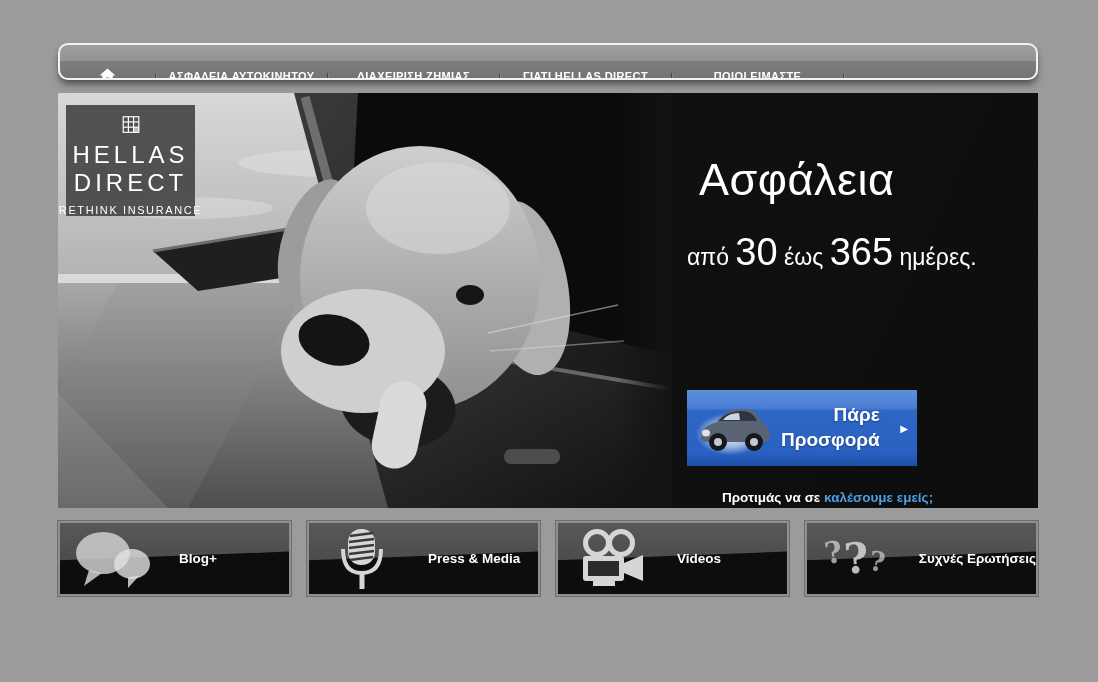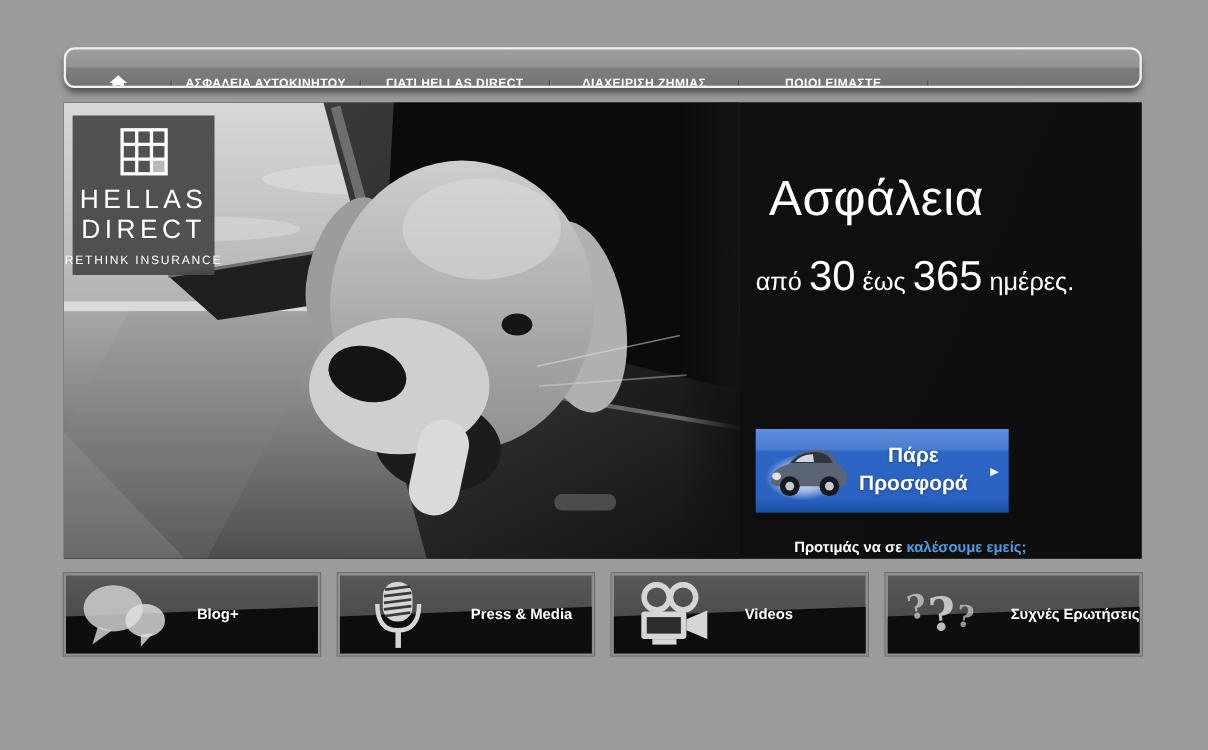--- a/index.html
+++ b/index.html
@@ -31,21 +31,21 @@
   
   .hero {
     position:absolute; left:58px; top:93px; width:980px; height:415px;
     background:linear-gradient(115deg,#1a1a1a 0%,#101010 55%,#0d0d0d 100%);
     overflow:hidden;
   }
   .photo { position:absolute; left:0; top:0; width:614px; height:415px; }
   .photo svg { display:block; }
 
   .logo-box {
-    position:absolute; left:8px; top:12px; width:129px; height:145px;
+    position:absolute; left:8px; top:12px; width:129px; height:111px;
     background:rgba(74,74,74,.95);
     display:flex; flex-direction:column; align-items:center;
     cursor:pointer;
   }
   .logo-grid { margin-top:11px; }
   .logo-word {
     color:#fff; font-size:24px; font-weight:300; letter-spacing:4px;
     line-height:1.06; text-align:center; margin-top:2px;
   }
   .logo-word:first-of-type { margin-top:9px; }
@@ -67,21 +67,21 @@
     position:absolute; left:0; top:297px; width:230px; height:76px;
     background:linear-gradient(to bottom,#5e8fdc 0%,#4a7dd2 24%,#2e66c5 27%,#2a62c2 82%,#1c4fa4 100%);
     display:flex; align-items:center; cursor:pointer; border:none; padding:0;
   }
   .cta-car {
     width:94px; height:100%; flex:0 0 auto; position:relative;
     background:radial-gradient(ellipse 46px 28px at 46% 58%,rgba(255,255,255,.95) 0%,rgba(255,255,255,.55) 45%,rgba(255,255,255,0) 75%);
     display:flex; align-items:center; justify-content:center;
   }
   .cta-label {
-    font-size:19px; font-weight:bold; color:#fff; line-height:1.3; text-align:center;
+    font-size:19px; font-weight:bold; color:#fff; line-height:1.3; text-align:right;
     text-shadow:0 1px 2px rgba(0,0,0,.35);
   }
   .cta-arrow { position:absolute; right:9px; top:33px; font-size:10px; color:#fff; }
 
   .call-line { position:absolute; left:1px; top:383px; font-size:13.5px; font-weight:bold; color:#fff;margin-left:34px; }
   .call-link { color:#4a9fe6; text-decoration:none; cursor:pointer; }
 
   
   .cards-row {
     position:absolute; left:58px; top:521px; width:980px; height:75px;
@@ -111,24 +111,24 @@
 <nav class="navbar">
   <div class="nav-item nav-home">
     <svg width="17" height="15" viewBox="0 0 17 15">
       <path d="M8.5 0.5 L16.5 7.5 H13.8 V14.5 H10.2 V9.6 H6.8 V14.5 H3.2 V7.5 H0.5 Z" fill="#ffffff"></path>
     </svg>
   </div>
   <div class="nav-item nav-link">
     <span>ΑΣΦΑΛΕΙΑ ΑΥΤΟΚΙΝΗΤΟΥ</span>
   </div>
   <div class="nav-item nav-link">
+    <span>ΔΙΑΧΕΙΡΙΣΗ ΖΗΜΙΑΣ</span>
+  </div>
+  <div class="nav-item nav-link">
     <span>ΓΙΑΤΙ HELLAS DIRECT</span>
-  </div>
-  <div class="nav-item nav-link">
-    <span>ΔΙΑΧΕΙΡΙΣΗ ΖΗΜΙΑΣ</span>
   </div>
   <div class="nav-item nav-link">
     <span>ΠΟΙΟΙ ΕΙΜΑΣΤΕ</span>
   </div>
 </nav>
 
 <section class="hero">
 
   <div class="photo">
     <svg width="614" height="415" viewBox="0 0 614 415">

